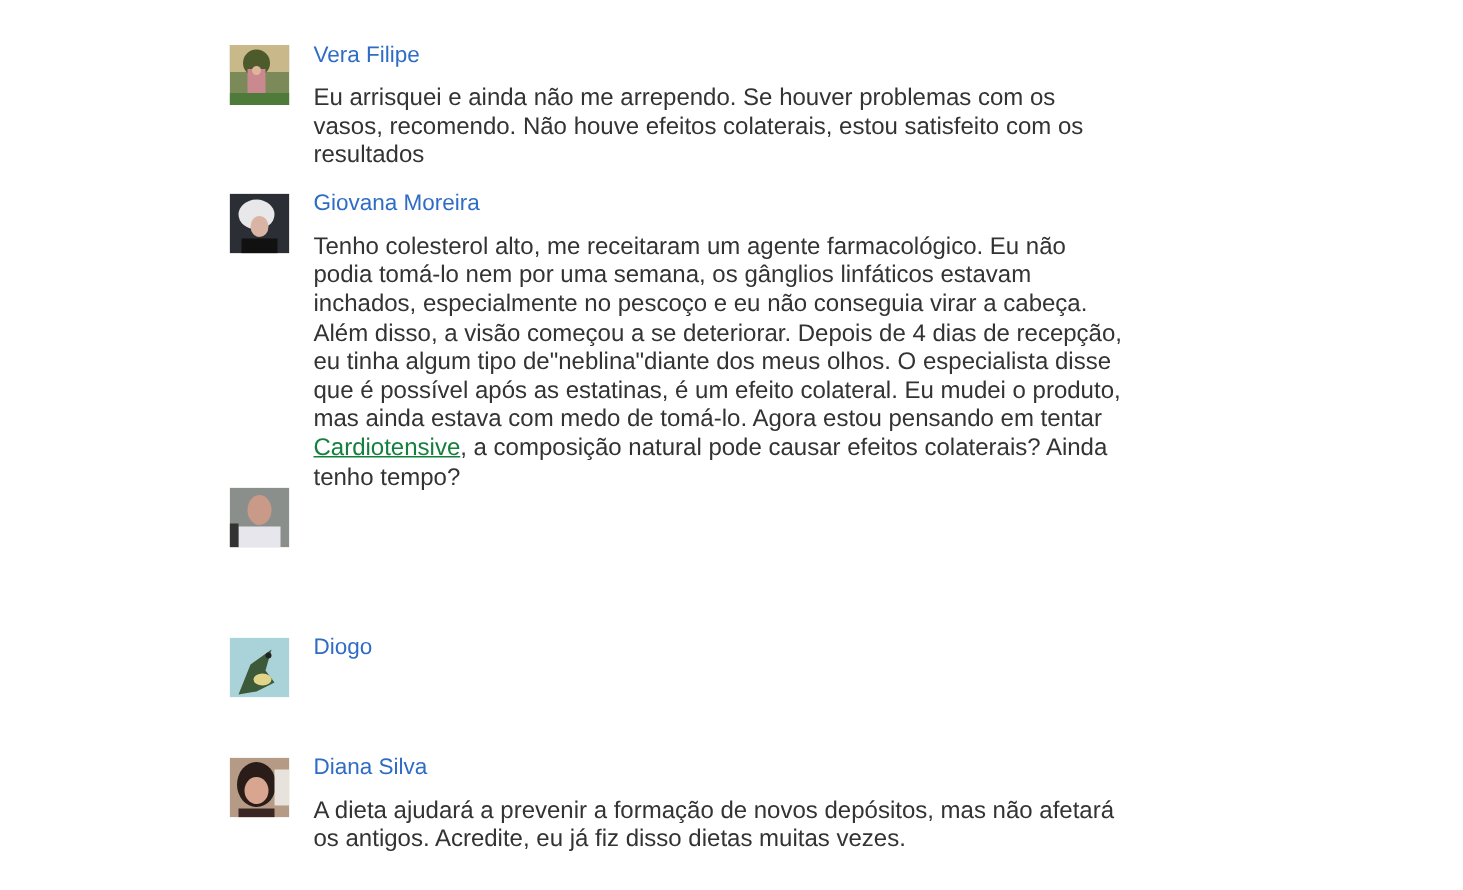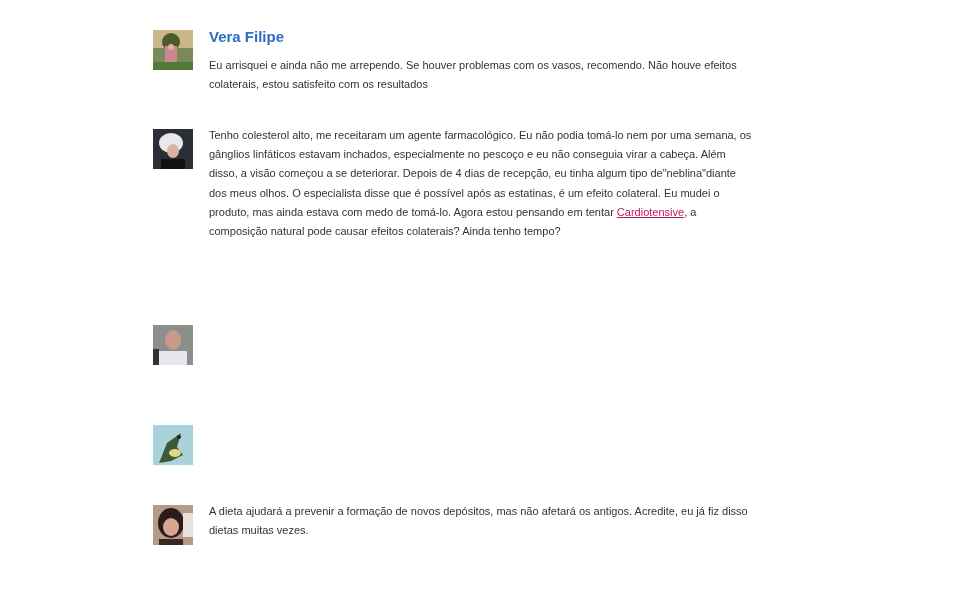--- a/index.html
+++ b/index.html
@@ -1,23 +1,23 @@
 <!DOCTYPE html>
 <html><head>
 <meta charset="utf-8">
 <style>
   html, body { margin: 0; padding: 0; background: #ffffff; }
   body { width: 975px; height: 593px; overflow: hidden; font-family: "Liberation Sans", sans-serif; color: #333; }
   .comments { position: absolute; left: 153px; top: 27px; width: 600px; }
   .comment { display: flex; position: absolute; left: 0; width: 600px; }
   .avatar { width: 40px; height: 40px; flex: 0 0 40px; margin-top: 3px; overflow: hidden; }
   .body { margin-left: 16px; flex: 1; }
-  .name { font-size: 15px; font-weight: bold; color: #2f6cc5; line-height: 20px; margin: 0 0 9px 0; }
-  .text { font-size: 11px; line-height: 19.2px; color: #333; margin: 0; }
-  .text a { color: #be185d; text-decoration: underline; }
+  .name { font-size: 15px; font-weight: normal; color: #2f6cc5; line-height: 20px; margin: 0 0 9px 0; }
+  .text { font-size: 16px; line-height: 19.2px; color: #333; margin: 0; }
+  .text a { color: #15803d; text-decoration: underline; }
 </style>
 </head>
 <body>
 
 <div class="comments">
 
   <div class="comment" style="top:0px">
     <div class="avatar">
       <svg width="40" height="40">
           <rect width="40" height="40" fill="#7c8a5a"></rect>
@@ -37,20 +37,21 @@
   <div class="comment" style="top:99px">
     <div class="avatar">
       <svg width="40" height="40">
           <rect width="40" height="40" fill="#2c2e35"></rect>
           <ellipse cx="18" cy="14" rx="12" ry="10" fill="#e8e8ea"></ellipse>
           <ellipse cx="20" cy="22" rx="6" ry="7" fill="#d9b3a3"></ellipse>
           <rect x="8" y="30" width="24" height="10" fill="#111"></rect>
         </svg>
     </div>
     <div class="body">
+      <div class="name">Giovana Moreira</div>
       <p class="text"><span>Tenho colesterol alto, me receitaram um agente farmacológico. Eu não podia tomá-lo nem por uma semana, os gânglios linfáticos estavam inchados, especialmente no pescoço e eu não conseguia virar a cabeça. Além disso, a visão começou a se deteriorar. Depois de 4 dias de recepção, eu tinha algum tipo de"neblina"diante dos meus olhos. O especialista disse que é possível após as estatinas, é um efeito colateral. Eu mudei o produto, mas ainda estava com medo de tomá-lo. Agora estou pensando em tentar </span><a href="#">Cardiotensive</a><span>, a composição natural pode causar efeitos colaterais? Ainda tenho tempo?</span></p>
     </div>
   </div>
 
   <div class="comment" style="top:295px">
     <div class="avatar">
       <svg width="40" height="40">
           <rect width="40" height="40" fill="#8a8f8c"></rect>
           <ellipse cx="20" cy="15" rx="8" ry="10" fill="#c99a88"></ellipse>
           <rect x="6" y="26" width="28" height="14" fill="#e6e6ec"></rect>
@@ -64,31 +65,33 @@
   <div class="comment" style="top:395px">
     <div class="avatar">
       <svg width="40" height="40">
           <rect width="40" height="40" fill="#a9d3d8"></rect>
           <path d="M6 38 L14 18 L28 8 L24 22 L30 30 L18 36 Z" fill="#3c5a3a"></path>
           <ellipse cx="22" cy="28" rx="6" ry="4" fill="#e2d58a"></ellipse>
           <circle cx="26" cy="12" r="2" fill="#222"></circle>
         </svg>
     </div>
     <div class="body">
+      <div class="name">Diogo</div>
     </div>
   </div>
 
   <div class="comment" style="top:475px">
     <div class="avatar">
       <svg width="40" height="40">
           <rect width="40" height="40" fill="#b59a86"></rect>
           <ellipse cx="18" cy="18" rx="13" ry="15" fill="#2a1c18"></ellipse>
           <ellipse cx="18" cy="22" rx="8" ry="9" fill="#d8a690"></ellipse>
           <rect x="30" y="8" width="10" height="24" fill="#e8e2dc"></rect>
           <rect x="6" y="34" width="24" height="6" fill="#3a2622"></rect>
         </svg>
     </div>
     <div class="body">
+      <div class="name">Diana Silva</div>
       <p class="text"><span>A dieta ajudará a prevenir a formação de novos depósitos, mas não afetará os antigos. Acredite, eu já fiz disso dietas muitas vezes.</span></p>
     </div>
   </div>
 
 </div>
 
 </body></html>

